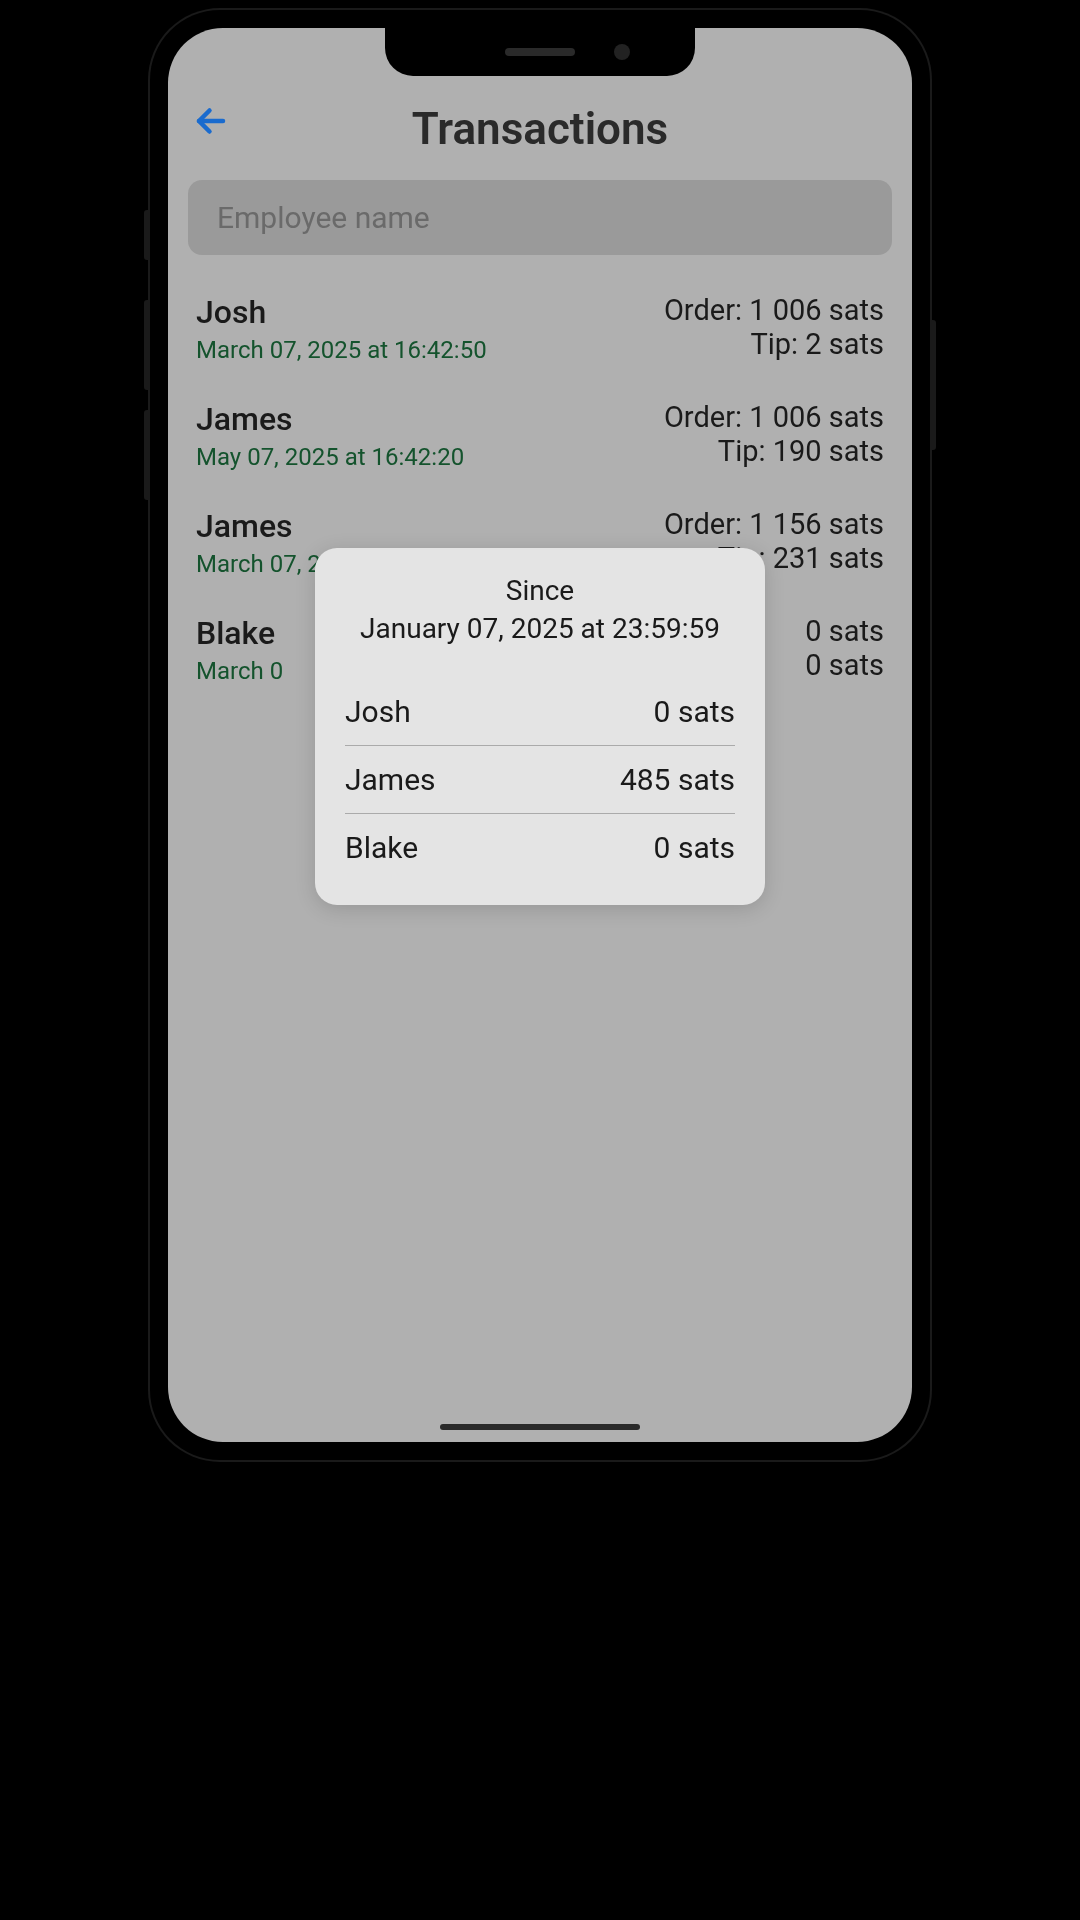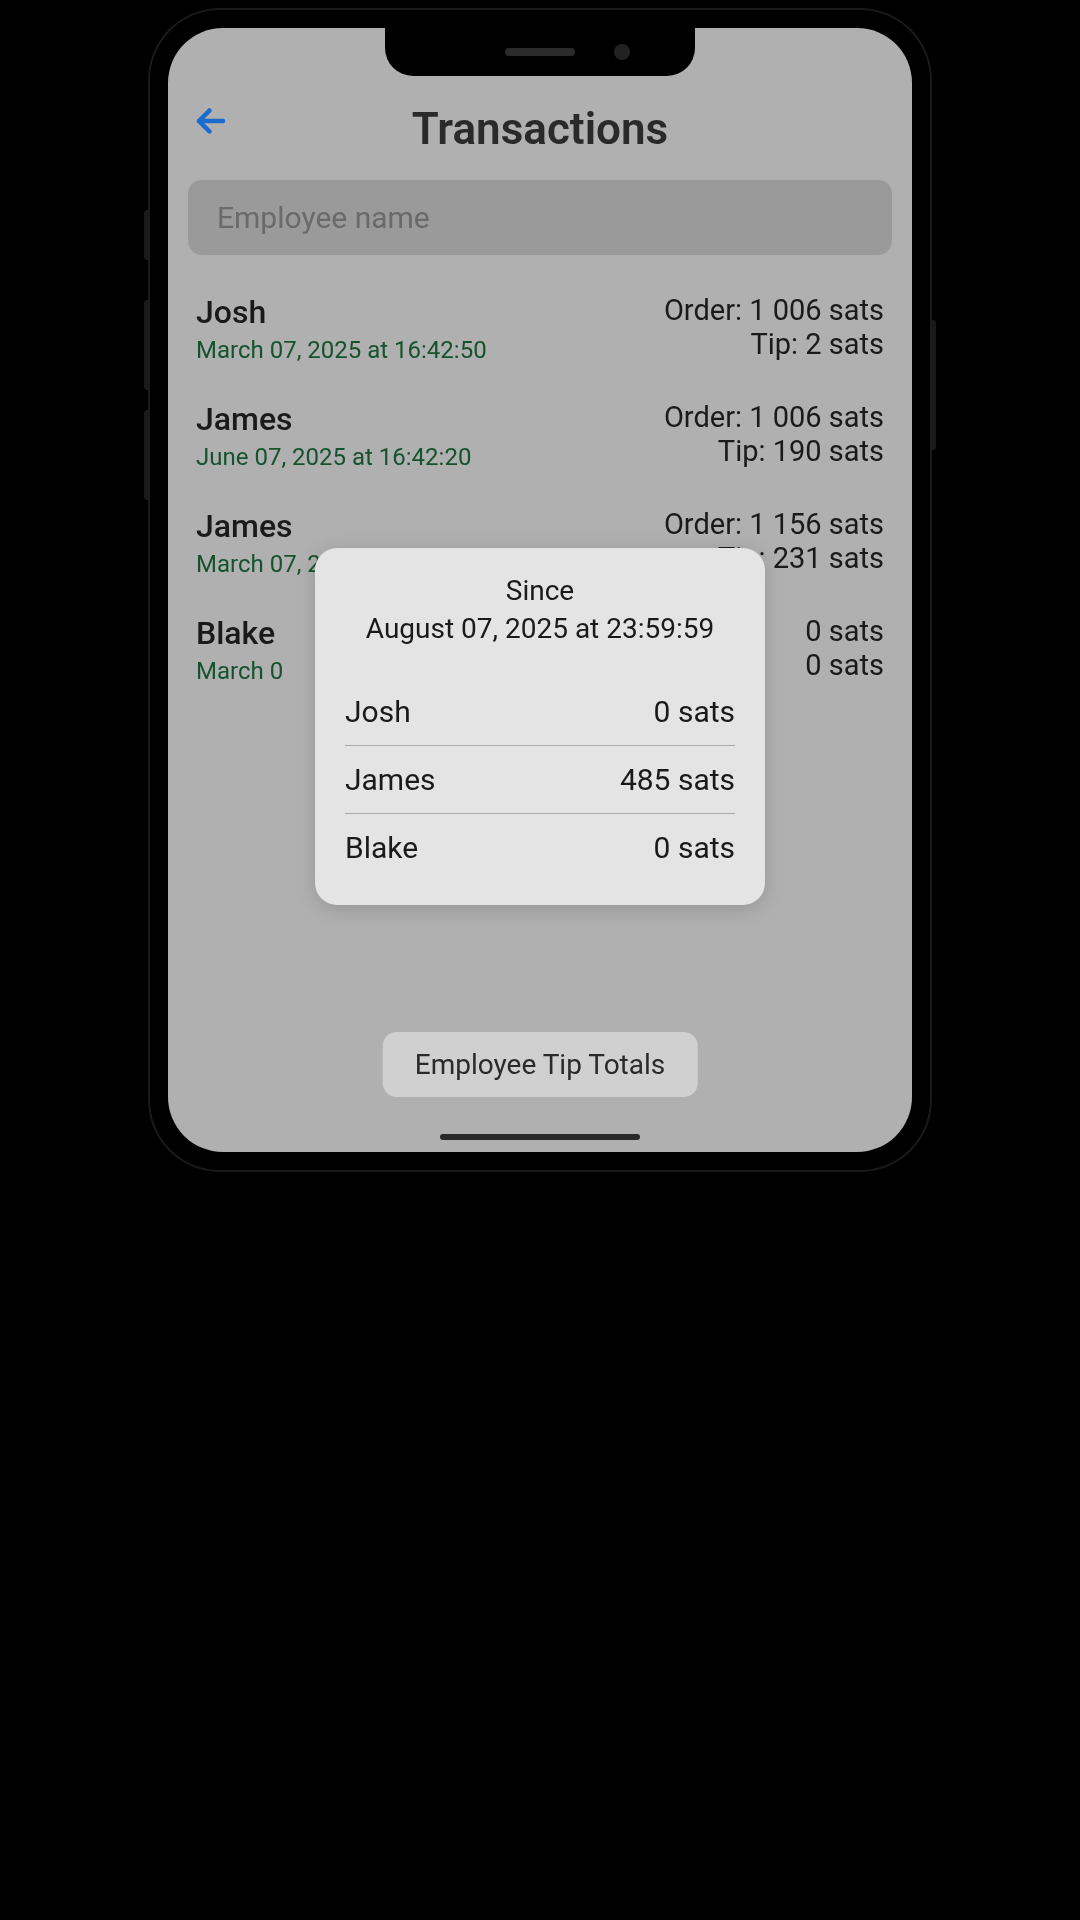--- a/index.html
+++ b/index.html
@@ -13,21 +13,21 @@
       background: #000;
       display: flex;
       justify-content: center;
       align-items: flex-start;
       min-height: 100vh;
       padding: 10px 0;
     }
 
     .phone-frame {
       width: 780px;
-      height: 1160px;
+      height: 1450px;
       background: #000;
       border-radius: 70px;
       padding: 18px;
       position: relative;
       box-shadow: 0 0 0 2px #1a1a1a;
     }
 
     .side-button-left-1 {
       position: absolute;
       left: -6px;
@@ -295,21 +295,21 @@
           </div>
           <div class="transaction-right">
             <div class="transaction-order">Order: 1 006 sats</div>
             <div class="transaction-tip">Tip: 2 sats</div>
           </div>
         </div>
 
         <div class="transaction-row">
           <div class="transaction-left">
             <div class="transaction-name">James</div>
-            <div class="transaction-time">June 07, 2025 at 16:42:20</div>
+            <div class="transaction-time">May 07, 2025 at 16:42:20</div>
           </div>
           <div class="transaction-right">
             <div class="transaction-order">Order: 1 006 sats</div>
             <div class="transaction-tip">Tip: 190 sats</div>
           </div>
         </div>
 
         <div class="transaction-row">
           <div class="transaction-left">
             <div class="transaction-name">James</div>
@@ -330,37 +330,34 @@
             <div class="transaction-order">0 sats</div>
             <div class="transaction-tip">0 sats</div>
           </div>
         </div>
 
       </div>
 
       <div class="modal">
         <div class="modal-title">
           <div>Since</div>
-          <div>August 07, 2025 at 23:59:59</div>
+          <div>January 07, 2025 at 23:59:59</div>
         </div>
         <div class="modal-row">
           <div>Josh</div>
           <div>0 sats</div>
         </div>
         <div class="modal-row">
           <div>James</div>
           <div>485 sats</div>
         </div>
         <div class="modal-row">
           <div>Blake</div>
           <div>0 sats</div>
         </div>
       </div>
 
-      <div class="bottom-button">
-        <span>Employee Tip Totals</span>
-      </div>
 
       <div class="home-indicator"></div>
 
     </div>
   </div>
 </div>
 
 </body></html>

